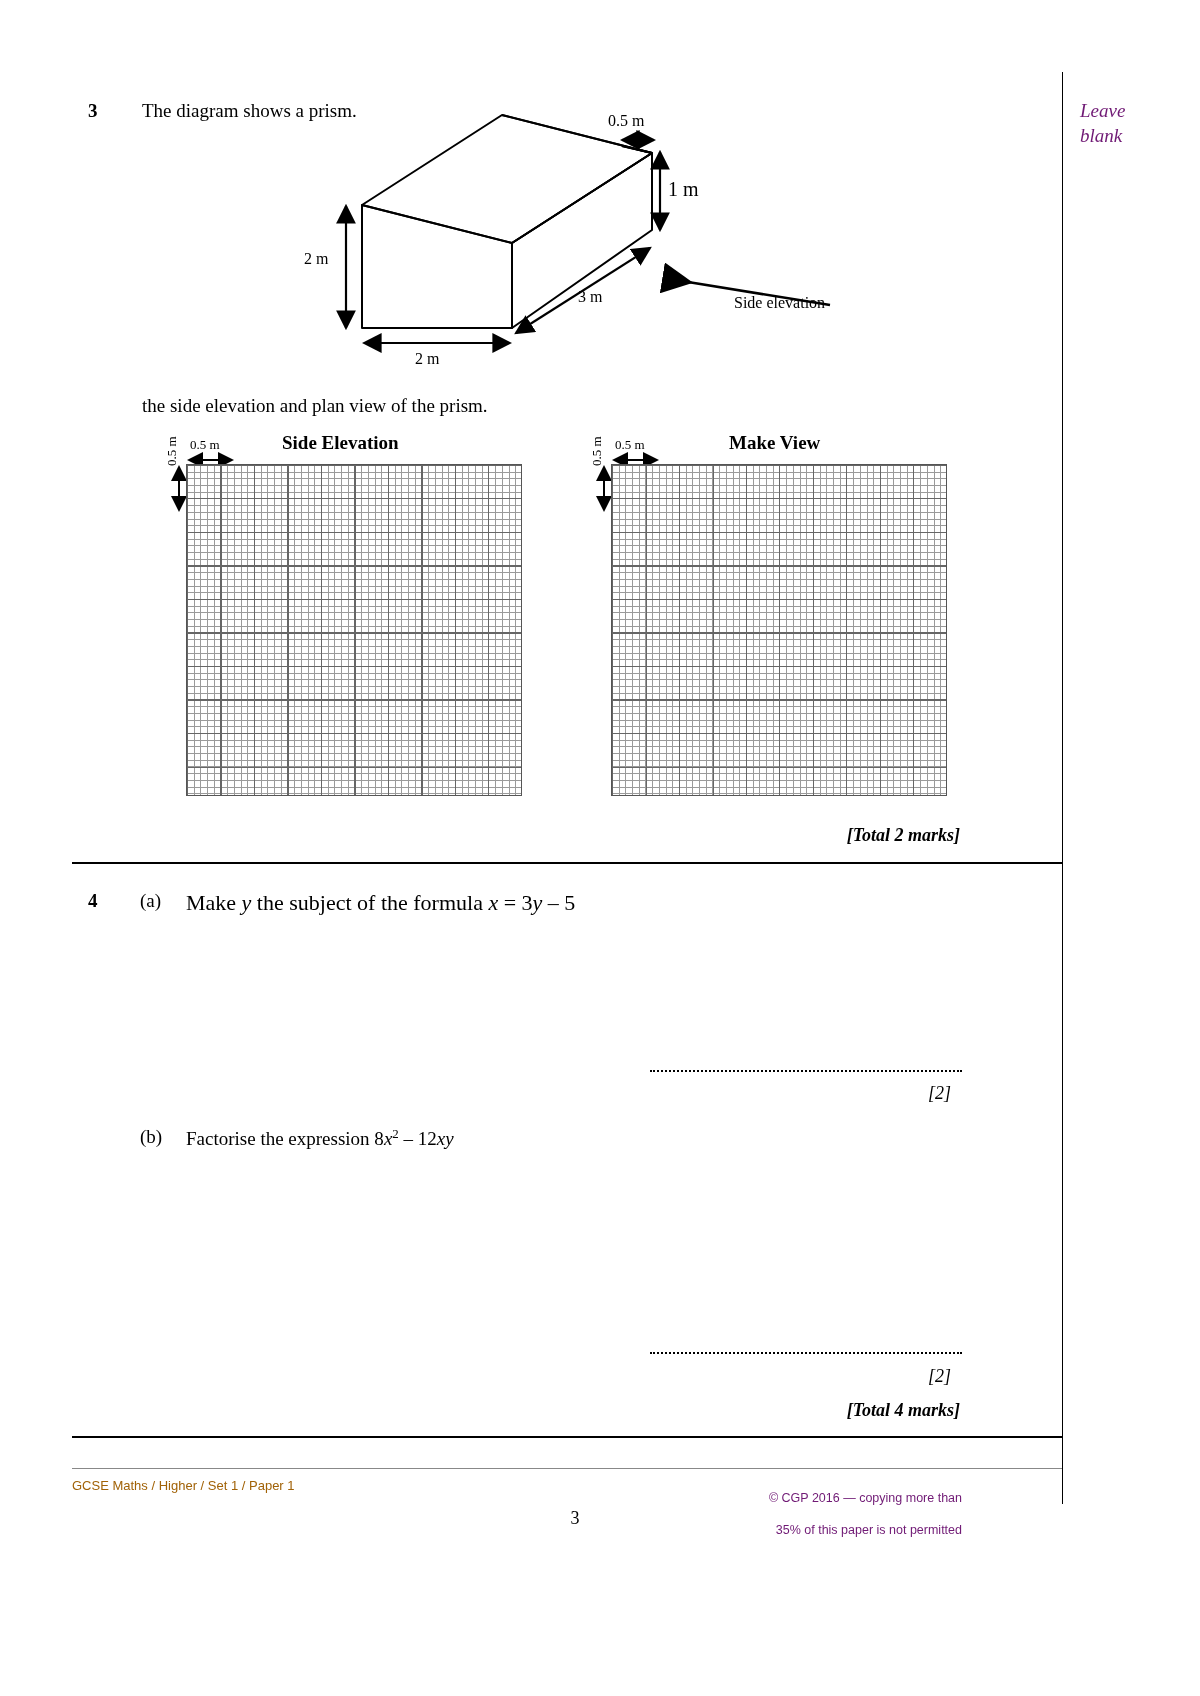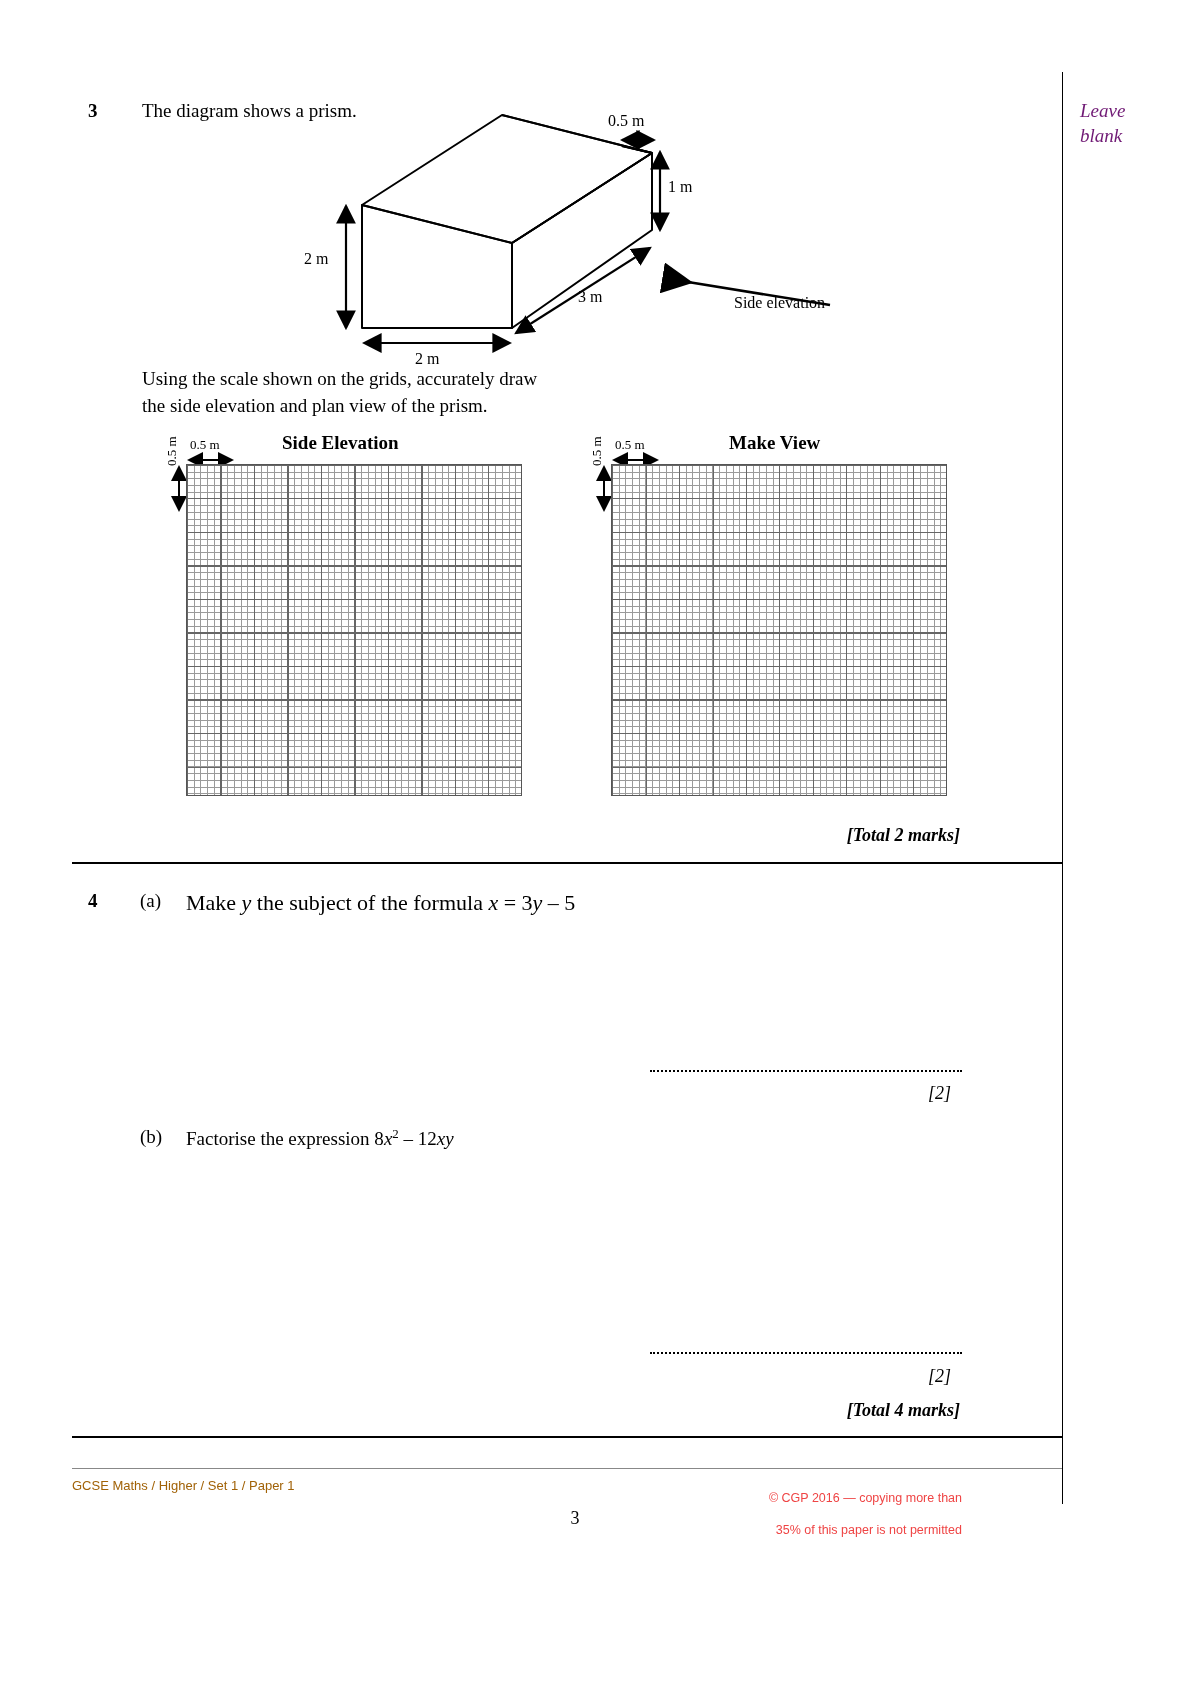--- a/index.html
+++ b/index.html
@@ -193,21 +193,21 @@
     font-size: 18px;
   }
   #footer-right {
     position: absolute;
     right: 238px;
     top: 1474px;
     text-align: right;
     font-family: "Liberation Sans", "DejaVu Sans", sans-serif;
     font-size: 12.5px;
     line-height: 16px;
-    color: #ef4444;
+    color: #701a75;
     white-space: pre-line;
   }
 </style>
 </head>
 <body>
 
 <div id="margin-rule"></div>
 <div id="leave-blank">
   <div>Leave</div>
   <div>blank</div>
@@ -263,26 +263,26 @@
       <line x1="360" y1="62" x2="360" y2="140" marker-start="url(#ah2)" marker-end="url(#ah)"></line>
 
       <line x1="530" y1="215" x2="388" y2="192" stroke-width="2.6" marker-end="url(#bigarrow)"></line>
     </g>
   </svg>
 
   <div style="position:absolute; left:4px; top:160px; font-size:16px;">2 m</div>
   <div style="position:absolute; left:115px; top:260px; font-size:16px;">2 m</div>
   <div style="position:absolute; left:278px; top:198px; font-size:16px;">3 m</div>
   <div style="position:absolute; left:308px; top:22px; font-size:16px;">0.5 m</div>
-  <div style="position:absolute; left:368px; top:88px; font-size:16px;">1 m</div>
+  <div style="position:absolute; left:368px; top:88px; font-size:20px;">1 m</div>
   <div style="position:absolute; left:434px; top:204px; font-size:16px;">Side elevation</div>
 </div>
 
 <div id="q3-instruction">
-  <span>Using the scale shown on the grids, accurately draw</span><br>
+  <br>
   <span>the side elevation and plan view of the prism.</span>
 </div>
 
 <div class="grid-block" style="left:0; top:0;">
   <div class="grid-title" style="left:282px; top:432px;">Side Elevation</div>
   <div class="scale-h-label" style="left:190px; top:437px;">0.5 m</div>
   <svg style="position:absolute; left:186px; top:452px;" width="52" height="16" xmlns="http://www.w3.org/2000/svg">
     <defs>
       <marker id="sa" markerWidth="8" markerHeight="8" refX="7" refY="4" orient="auto">
           <path d="M0,0 L8,4 L0,8 z" fill="#000"></path>

